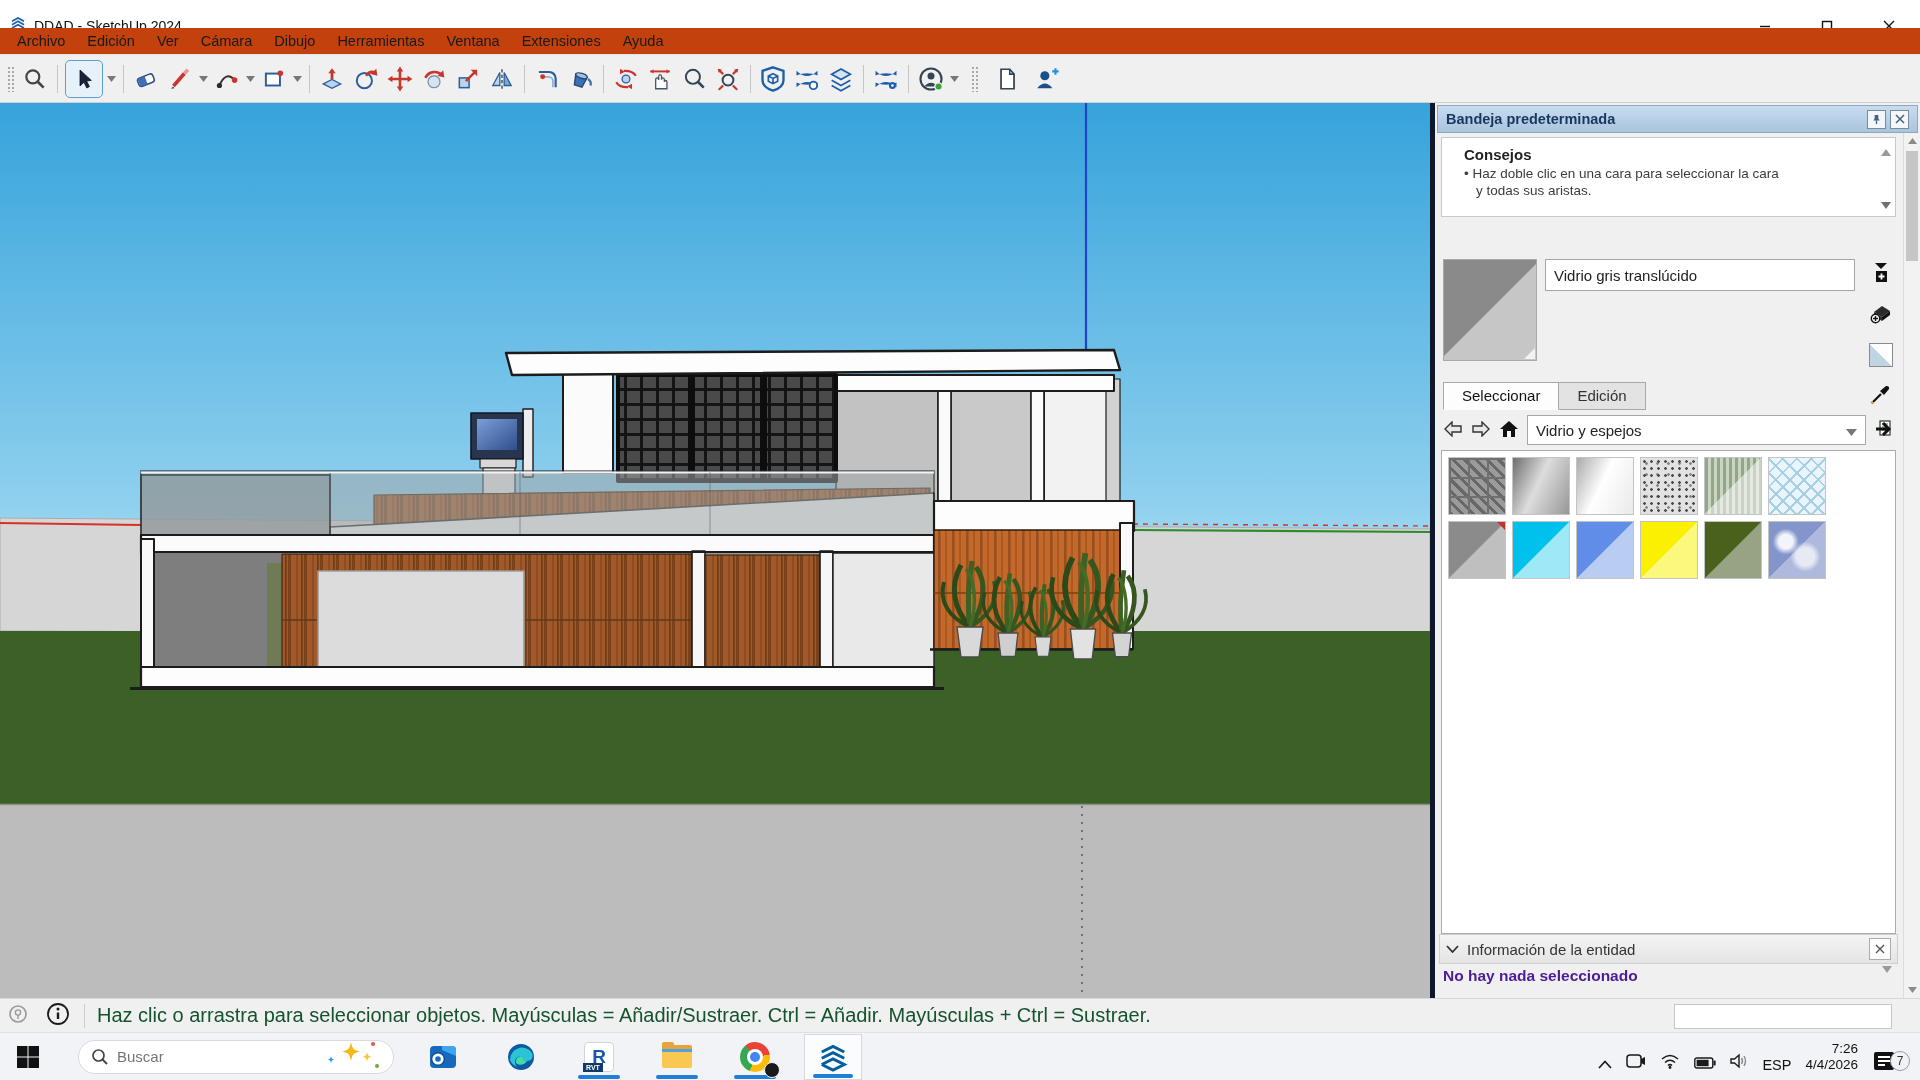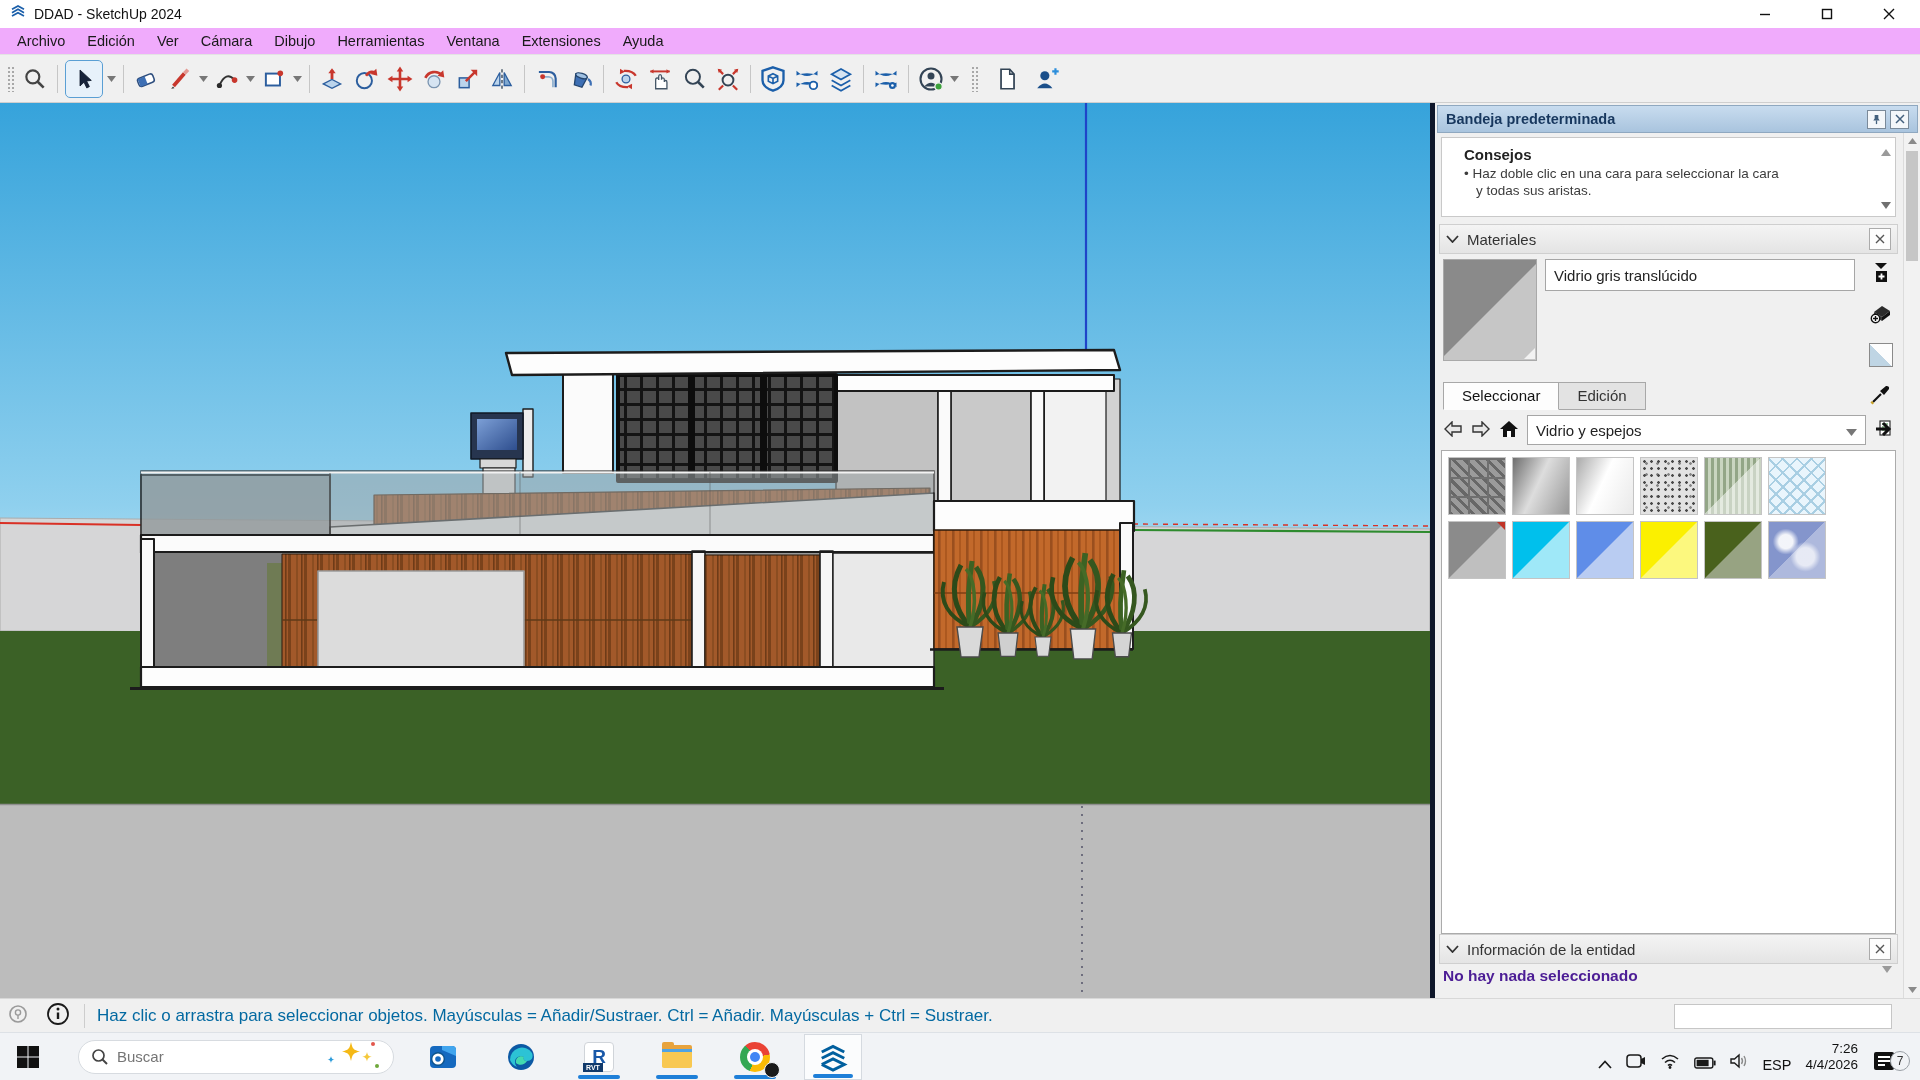--- a/index.html
+++ b/index.html
@@ -1,28 +1,28 @@
 <!DOCTYPE html>
 <html><head>
 <meta charset="utf-8">
 <style>
   * { margin:0; padding:0; box-sizing:border-box; }
   html,body { width:1920px; height:1080px; overflow:hidden; }
   body { font-family:"Liberation Sans", sans-serif; background:#fff; color:#1a1a1a; }
   .screen { position:relative; width:1920px; height:1080px; background:#fff; }
 
   
-  #titlebar { position:absolute; top:0; left:0; right:0; height:28px; background:#fff; display:flex; align-items:center; }
+  #titlebar { position:absolute; top:12px; left:0; right:0; height:28px; background:#fff; display:flex; align-items:center; }
   #titlebar .logo { margin:0 8px 0 10px; }
   #titlebar .title { font-size:14px; color:#111; }
   .wincontrols { position:absolute; right:0; top:0; height:28px; display:flex; }
   .wincontrols .wbtn { width:62px; height:28px; display:flex; align-items:center; justify-content:center; }
 
   
-  #menubar { position:absolute; top:28px; left:0; right:0; height:27px; background:#f0abfc; display:flex; align-items:center; padding-left:6px; border-bottom:1px solid #E3E3E3; }
+  #menubar { position:absolute; top:28px; left:0; right:0; height:27px; background:#c2410c; display:flex; align-items:center; padding-left:6px; border-bottom:1px solid #E3E3E3; }
   #menubar .mitem { font-size:14.5px; padding:0 11px; height:27px; display:flex; align-items:center; color:#1a1a1a; cursor:default; }
 
   
   #toolbar { position:absolute; top:55px; left:0; right:0; height:48px; background:#F0F0F0; border-bottom:1px solid #CFCFCF; display:flex; align-items:center; padding-left:4px; }
   .grip { width:8px; height:26px; margin:0 3px; background-image:radial-gradient(#A8A8A8 1px, transparent 1.2px); background-size:4px 4px; }
   .tbtn { width:34px; height:34px; display:flex; align-items:center; justify-content:center; border:1px solid transparent; background:transparent; }
   .tbtn svg { display:block; }
   .tgrp-active { display:flex; align-items:center; border:1px solid #5A9FD4; border-radius:5px; background:#E7F1FA; height:38px; padding:0 1px; margin:0 2px; }
   .tdd { width:13px; height:30px; display:flex; align-items:center; justify-content:center; }
   .tsep { width:1px; height:28px; background:#C6C6C6; margin:0 5px; }
@@ -70,21 +70,21 @@
   #ent-msg { position:absolute; left:8px; top:864px; font-weight:bold; font-size:15.5px; color:#4c1d95; height:26px; overflow:hidden; }
   #ent-dd { position:absolute; right:28px; top:856px; }
 
   #tray-scroll { position:absolute; right:0; top:30px; bottom:0; width:17px; background:#F2F2F2; border-left:1px solid #DCDCDC; }
   #tray-scroll .thumb { position:absolute; left:2px; right:2px; top:18px; height:110px; background:#C6C6C6; }
   #tray-scroll .sarr { position:absolute; left:0; right:0; height:16px; display:flex; align-items:center; justify-content:center; }
 
   
   #statusbar { position:absolute; top:998px; left:0; right:0; height:34px; background:#F0F0F0; border-top:1px solid #D8D8D8; display:flex; align-items:center; }
   #statusbar .sep { width:1px; height:24px; background:#CDCDCD; margin:0 12px 0 14px; }
-  #status-msg { font-size:17px; color:#0369a1; }
+  #status-msg { font-size:20px; color:#14532d; }
   #measure-box { position:absolute; left:1674px; top:5px; width:218px; height:25px; background:#fff; border:1px solid #C6C6C6; font-size:14px; padding:0 6px; }
 
   
   #taskbar { position:absolute; top:1032px; left:0; right:0; height:48px; background:#F1F3F6; border-top:1px solid #DDE1E6; display:flex; align-items:center;gap:20px; }
   #start-btn { width:48px; height:48px; display:flex; align-items:center; justify-content:center; margin-left:4px; }
   #search-pill { position:relative; width:316px; height:34px; background:#fff; border:1px solid #D7DBE0; border-radius:17px; display:flex; align-items:center; padding:0 12px; margin-left:6px; }
   #search-pill input { border:none; outline:none; font-size:15px; color:#444; width:170px; margin-left:8px; font-family:"Liberation Sans",sans-serif; background:transparent; }
   #search-pill .sparkles { margin-left:auto; }
   .tslot { position:relative; width:58px; height:46px; display:flex; align-items:center; justify-content:center; }
   .tslot.running::after { content:""; position:absolute; bottom:1px; left:8px; right:8px; height:4px; background:#1E7FD8; border-radius:2px; }
@@ -531,31 +531,20 @@
         <div class="tips-scroll">
           <span><svg width="10" height="7">
                 <path d="M5 0 L10 7 H0 Z" fill="#9A9A9A"></path>
               </svg></span>
           <span><svg width="10" height="7">
                 <path d="M5 7 L0 0 H10 Z" fill="#707070"></path>
               </svg></span>
         </div>
       </div>
 
-      <div class="sec-header" id="mat-header">
-        <svg width="13" height="8">
-            <path d="M1 1 L6.5 7 L12 1" stroke="#333" stroke-width="1.8" fill="none"></path>
-          </svg>
-        <span class="slabel">Materiales</span>
-        <span class="xbtn">
-            <svg width="10" height="10">
-              <path d="M1 1 L9 9 M9 1 L1 9" stroke="#555" stroke-width="1.4"></path>
-            </svg>
-          </span>
-      </div>
       <div id="mat-preview">
           <span class="corner"></span>
         </div>
       <input id="mat-name" value="Vidrio gris translúcido" style="">
       <div class="mat-icons">
         <span><svg width="18" height="24" viewBox="0 0 18 24">
               <path d="M3 2 H15 L9 8 Z" fill="#111"></path>
               <rect x="4" y="10" width="11" height="11" fill="#111"></rect>
               <path d="M9.5 12.5 v6 M6.5 15.5 h6" stroke="#fff" stroke-width="1.8"></path>
             </svg></span>

